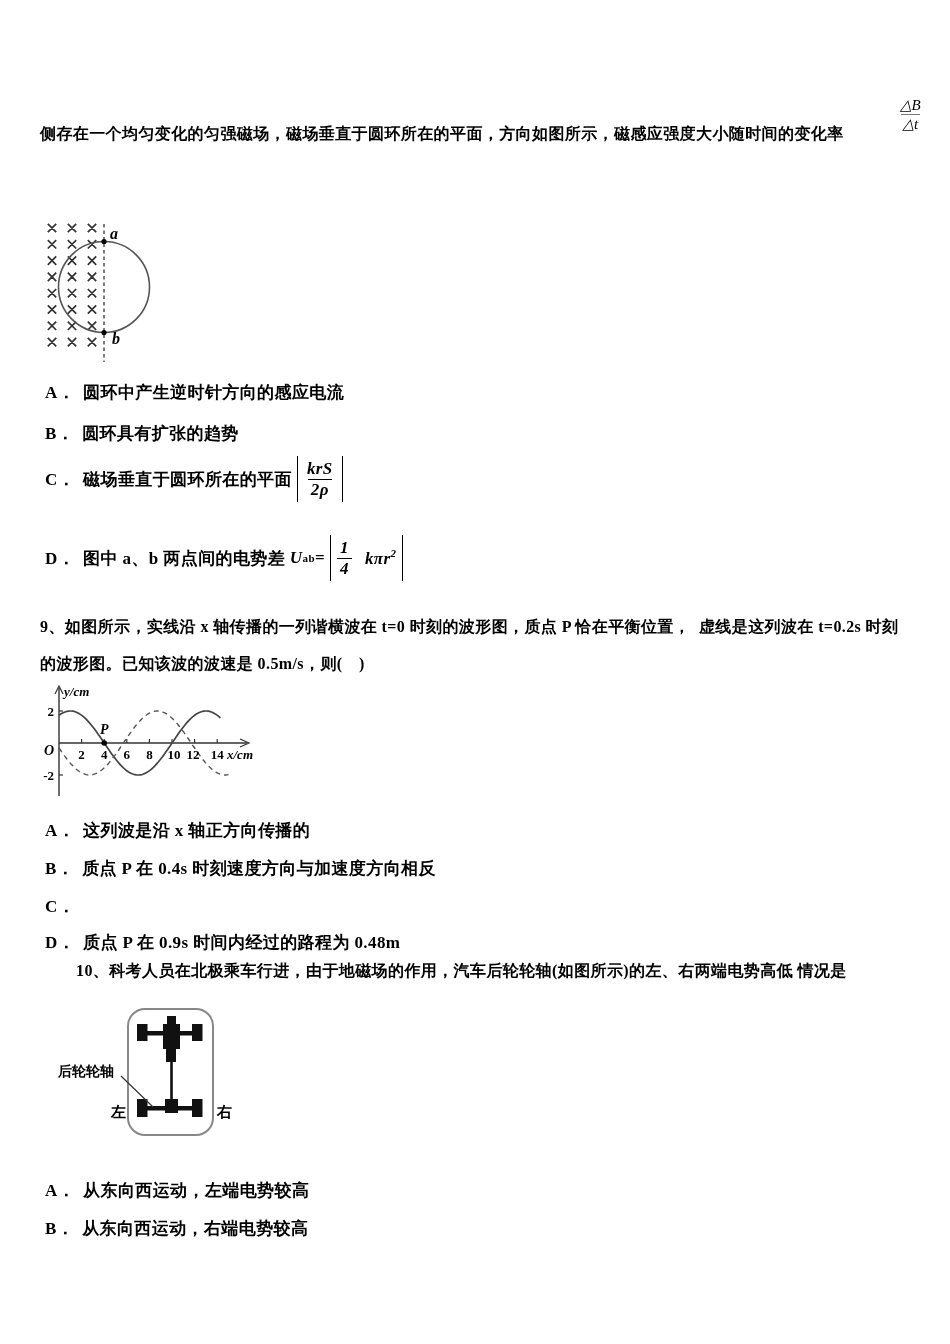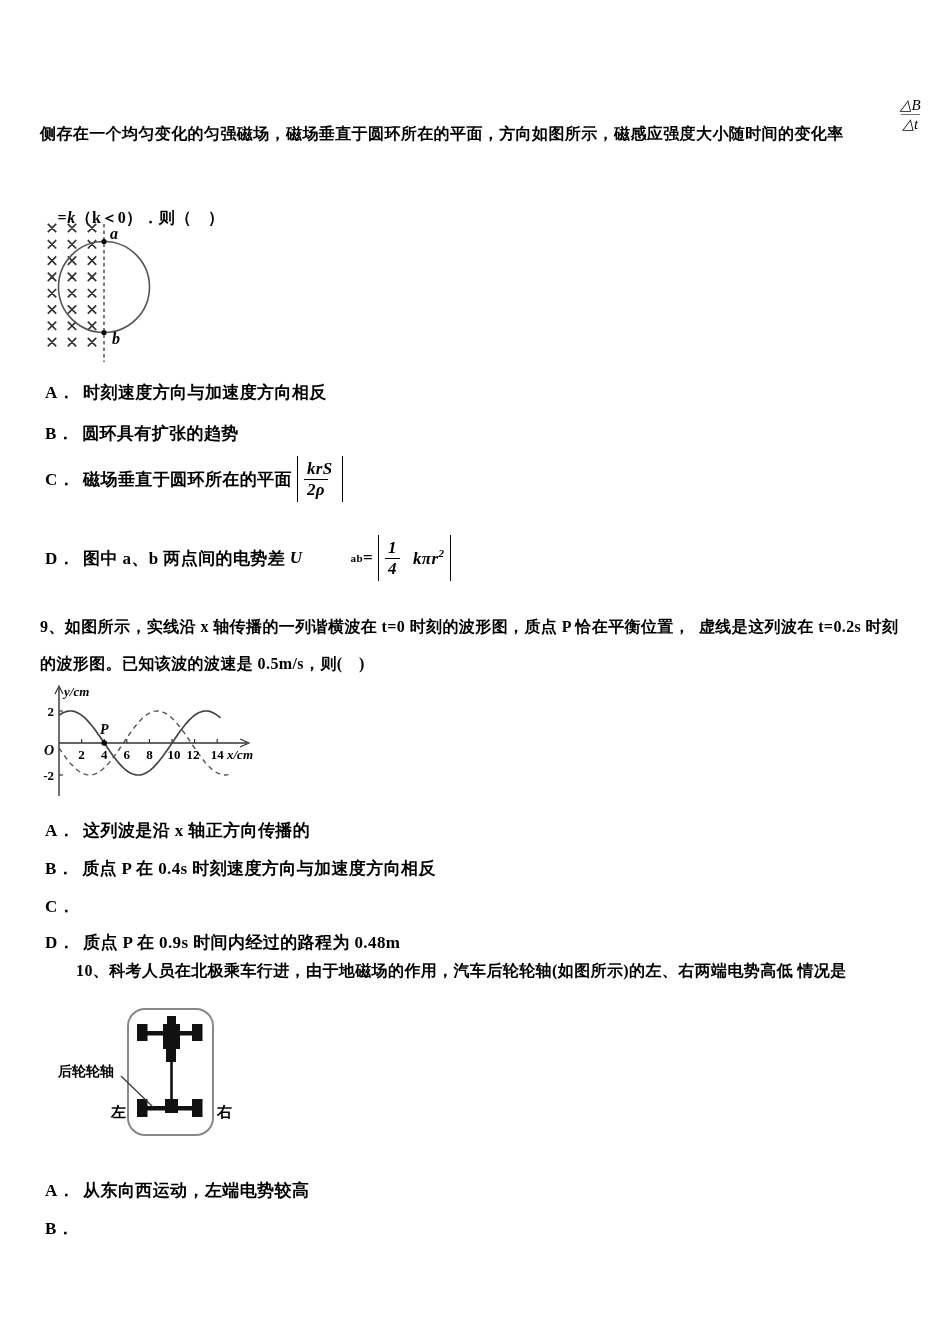--- a/index.html
+++ b/index.html
@@ -17,62 +17,59 @@
   .optrow{display:flex;align-items:center;font-size:17px;letter-spacing:0.4px;}
   .optlabel{margin-right:8px;}
   .opttext{white-space:pre-wrap;}
   .var{font-style:italic;font-family:"Liberation Serif",serif;}
   
   .absbar{
     display:inline-flex;align-items:center;
     border-left:1.3px solid #000;border-right:1.3px solid #000;
     padding:3px 6px;margin-left:5px;
   }
-  .frac{display:inline-flex;flex-direction:column;align-items:flex-start;
+  .frac{display:inline-flex;flex-direction:column;align-items:center;
         font-style:italic;line-height:1.15;font-size:17px;}
   .frac .num{padding:0 3px;}
   .frac .den{border-top:1.2px solid #000;padding:0 3px;}
   .ratefrac{display:inline-flex;flex-direction:column;align-items:center;
         font-size:15px;line-height:1.2;font-weight:normal;}
   .ratefrac .num{padding:0 2px;}
   .ratefrac .den{border-top:1.2px solid #777;padding:0 2px;}
   .fterm{font-style:italic;margin-left:13px;}
   sup{font-size:11px;}
-  sub{font-size:11px;padding-left:48px;}
+  sub{font-size:11px;}
   svg text{font-family:"Liberation Serif","DejaVu Serif",serif;}
 </style>
 </head>
 <body>
 
 <div id="page">
 
   <div class="abs ratefrac" style="left:898px;top:96px;">
     <span class="num var">△B</span>
     <span class="den var">△t</span>
   </div>
 
   <div class="abs stem" style="left:40px;top:124px;width:855px;">侧存在一个均匀变化的匀强磁场，磁场垂直于圆环所在的平面，方向如图所示，磁感应强度大小随时间的变化率</div>
 
-  <div class="abs stem" style="left:40px;top:190px;">
-    <span>=</span><span class="var">k</span><span>（k＜0）．则（　）</span>
-  </div>
 
   <svg class="abs" style="left:40px;top:220px;" width="175" height="148" viewBox="0 0 175 148">
     <path d="M7.8 3.8L16.2 12.2M16.2 3.8L7.8 12.2M27.8 3.8L36.2 12.2M36.2 3.8L27.8 12.2M47.8 3.8L56.2 12.2M56.2 3.8L47.8 12.2M7.8 20.1L16.2 28.5M16.2 20.1L7.8 28.5M27.8 20.1L36.2 28.5M36.2 20.1L27.8 28.5M47.8 20.1L56.2 28.5M56.2 20.1L47.8 28.5M7.8 36.4L16.2 44.8M16.2 36.4L7.8 44.8M27.8 36.4L36.2 44.8M36.2 36.4L27.8 44.8M47.8 36.4L56.2 44.8M56.2 36.4L47.8 44.8M7.8 52.7L16.2 61.1M16.2 52.7L7.8 61.1M27.8 52.7L36.2 61.1M36.2 52.7L27.8 61.1M47.8 52.7L56.2 61.1M56.2 52.7L47.8 61.1M7.8 69.0L16.2 77.4M16.2 69.0L7.8 77.4M27.8 69.0L36.2 77.4M36.2 69.0L27.8 77.4M47.8 69.0L56.2 77.4M56.2 69.0L47.8 77.4M7.8 85.3L16.2 93.7M16.2 85.3L7.8 93.7M27.8 85.3L36.2 93.7M36.2 85.3L27.8 93.7M47.8 85.3L56.2 93.7M56.2 85.3L47.8 93.7M7.8 101.6L16.2 110.0M16.2 101.6L7.8 110.0M27.8 101.6L36.2 110.0M36.2 101.6L27.8 110.0M47.8 101.6L56.2 110.0M56.2 101.6L47.8 110.0M7.8 117.9L16.2 126.3M16.2 117.9L7.8 126.3M27.8 117.9L36.2 126.3M36.2 117.9L27.8 126.3M47.8 117.9L56.2 126.3M56.2 117.9L47.8 126.3" stroke="#333" stroke-width="1.7" fill="none"></path>
     <line x1="64" y1="4" x2="64" y2="142" stroke="#444" stroke-width="1.4" stroke-dasharray="3.5,3"></line>
     <circle cx="64" cy="67" r="45.5" fill="none" stroke="#555" stroke-width="1.6"></circle>
     <circle cx="64" cy="21.5" r="2.6" fill="#000"></circle>
     <circle cx="64" cy="112.5" r="2.6" fill="#000"></circle>
     <text x="70" y="19" font-size="16" font-style="italic" font-weight="bold">a</text>
     <text x="72" y="124" font-size="16" font-style="italic" font-weight="bold">b</text>
   </svg>
 
   <div class="abs optrow" style="left:45px;top:381px;">
     <span class="optlabel">A．</span>
-    <span class="opttext">时刻速度方向与加速度方向相反</span>
+    <span class="opttext">圆环中产生逆时针方向的感应电流</span>
   </div>
   <div class="abs optrow" style="left:45px;top:422px;">
     <span class="optlabel">B．</span>
     <span class="opttext">圆环具有扩张的趋势</span>
   </div>
   <div class="abs optrow" style="left:45px;top:450px;height:58px;">
     <span class="optlabel">C．</span>
     <span class="opttext">磁场垂直于圆环所在的平面</span>
     <span class="absbar">
       <span class="frac">
@@ -181,15 +178,16 @@
     <text x="56" y="111" font-size="15" font-weight="bold">左</text>
     <text x="162" y="111" font-size="15" font-weight="bold">右</text>
   </svg>
 
   <div class="abs optrow" style="left:45px;top:1179px;">
     <span class="optlabel">A．</span>
     <span class="opttext">从东向西运动，左端电势较高</span>
   </div>
   <div class="abs optrow" style="left:45px;top:1217px;">
     <span class="optlabel">B．</span>
+    <span class="opttext">从东向西运动，右端电势较高</span>
   </div>
 
 </div>
 
 </body></html>

